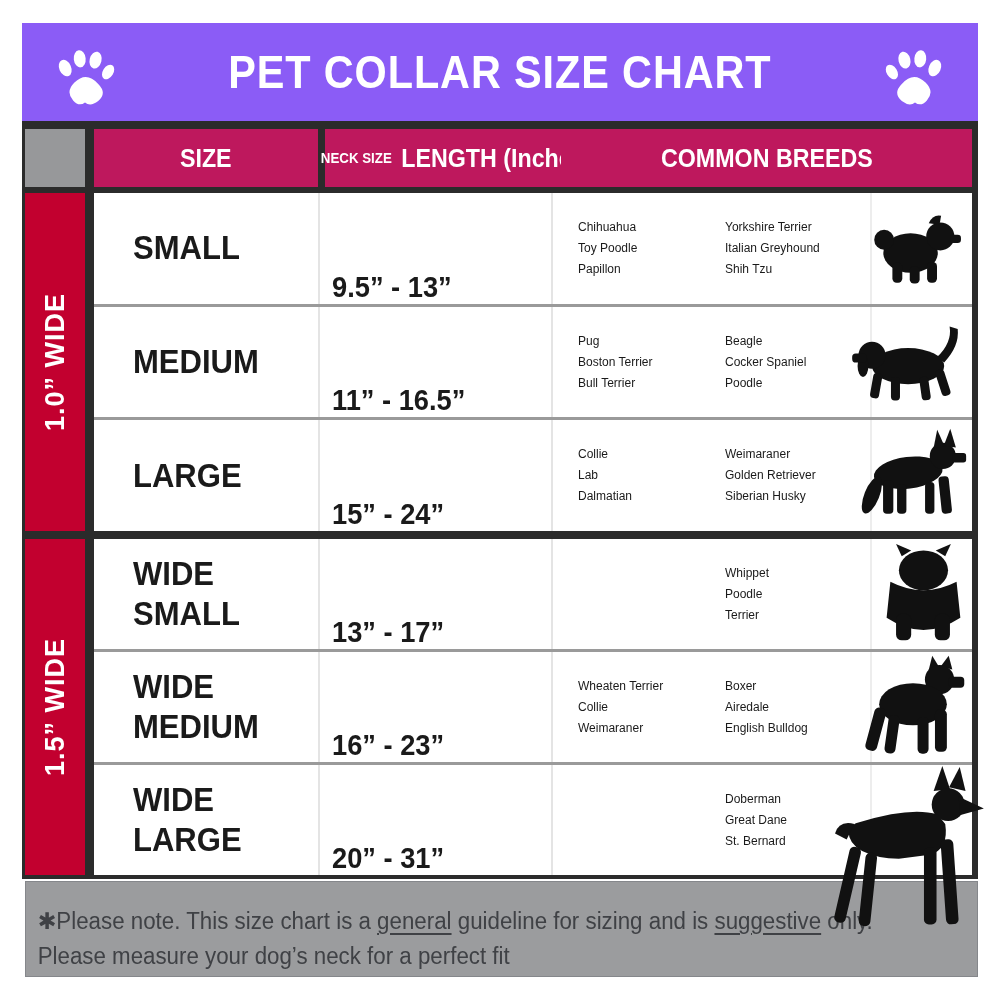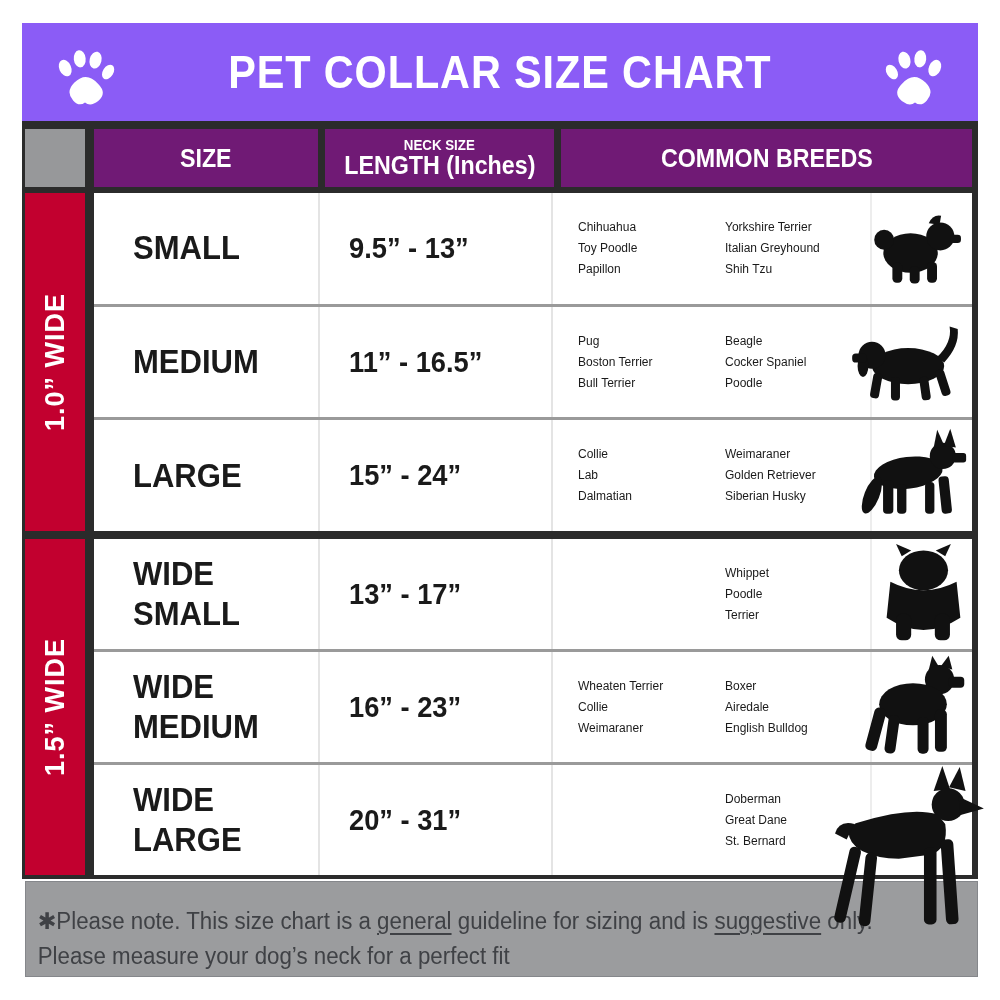--- a/index.html
+++ b/index.html
@@ -11,24 +11,24 @@
             display:flex;align-items:center;justify-content:center;}
   .title{color:#fff;font-size:46px;font-weight:bold;letter-spacing:1px;
          transform:scaleX(.9);transform-origin:center;white-space:nowrap;}
   .paw{position:absolute;top:22px;width:66px;height:62px;}
   .paw.left{left:30px;}
   .paw.right{right:30px;transform:scaleX(-1);}
 
   
   .frame{position:absolute;left:22px;top:121px;width:956px;height:758px;background:#2B2B2B;}
   .corner{position:absolute;left:3px;top:8px;width:60px;height:58px;background:#97989A;}
-  .hcell{position:absolute;top:8px;height:58px;background:#701a75;color:#fff;
+  .hcell{position:absolute;top:8px;height:58px;background:#be185d;color:#fff;
          display:flex;align-items:center;justify-content:center;text-align:center;}
   .h-size{left:72px;width:224px;}
-  .h-length{left:303px;width:229px;flex-direction:column;line-height:1.05;}
+  .h-length{left:303px;width:229px;flex-direction:row;line-height:1.05;padding-left:20px;}
   .h-breeds{left:539px;width:411px;}
   .hbig{font-size:25px;font-weight:bold;transform:scaleX(.93);white-space:nowrap;}
   .hsmall{font-size:14px;font-weight:bold;transform:scaleX(.95);white-space:nowrap;}
 
   .band{position:absolute;left:3px;width:60px;background:#C2002F;
         display:flex;align-items:center;justify-content:center;}
   .band1{top:72px;height:338px;}
   .band2{top:418px;height:336px;}
   .band span{writing-mode:vertical-rl;transform:rotate(180deg);color:#fff;
              font-size:27px;font-weight:bold;letter-spacing:1px;white-space:nowrap;}
@@ -38,21 +38,21 @@
   .rows-b{top:418px;height:336px;}
   .vline{position:absolute;top:0;bottom:0;width:2px;background:#E4E4E4;z-index:0;}
   .v1{left:224px;} .v2{left:457px;} .v3{left:776px;background:#EDEDED;}
   .row{flex:1;position:relative;z-index:1;}
   .rowsep{height:3px;background:#9A9A9A;position:relative;z-index:2;}
 
   .cell{position:absolute;top:0;bottom:0;display:flex;flex-direction:column;justify-content:center;}
   .c-size{left:18px;width:200px;margin-left:21px;}
   .c-size span{display:block;font-size:33px;font-weight:bold;color:#1A1A1A;line-height:40px;
                transform:scaleX(.94);transform-origin:left center;white-space:nowrap;}
-  .c-len{left:255px;width:200px;}
+  .c-len{left:238px;width:200px;justify-content:flex-end;}
   .c-len span{font-size:29px;font-weight:600;color:#1A1A1A;
               transform:scaleX(.94);transform-origin:left center;white-space:nowrap;}
   .c-b1{left:484px;width:150px;}
   .c-b2{left:631px;width:150px;}
   .c-b1 span,.c-b2 span{display:block;font-size:12px;line-height:21px;color:#1A1A1A;white-space:nowrap;}
 
   .dog{position:absolute;top:0;bottom:0;right:4px;display:flex;align-items:center;}
   .dog svg{display:block;}
 
   .doberman{position:absolute;left:800px;top:764px;width:188px;height:174px;z-index:5;}

